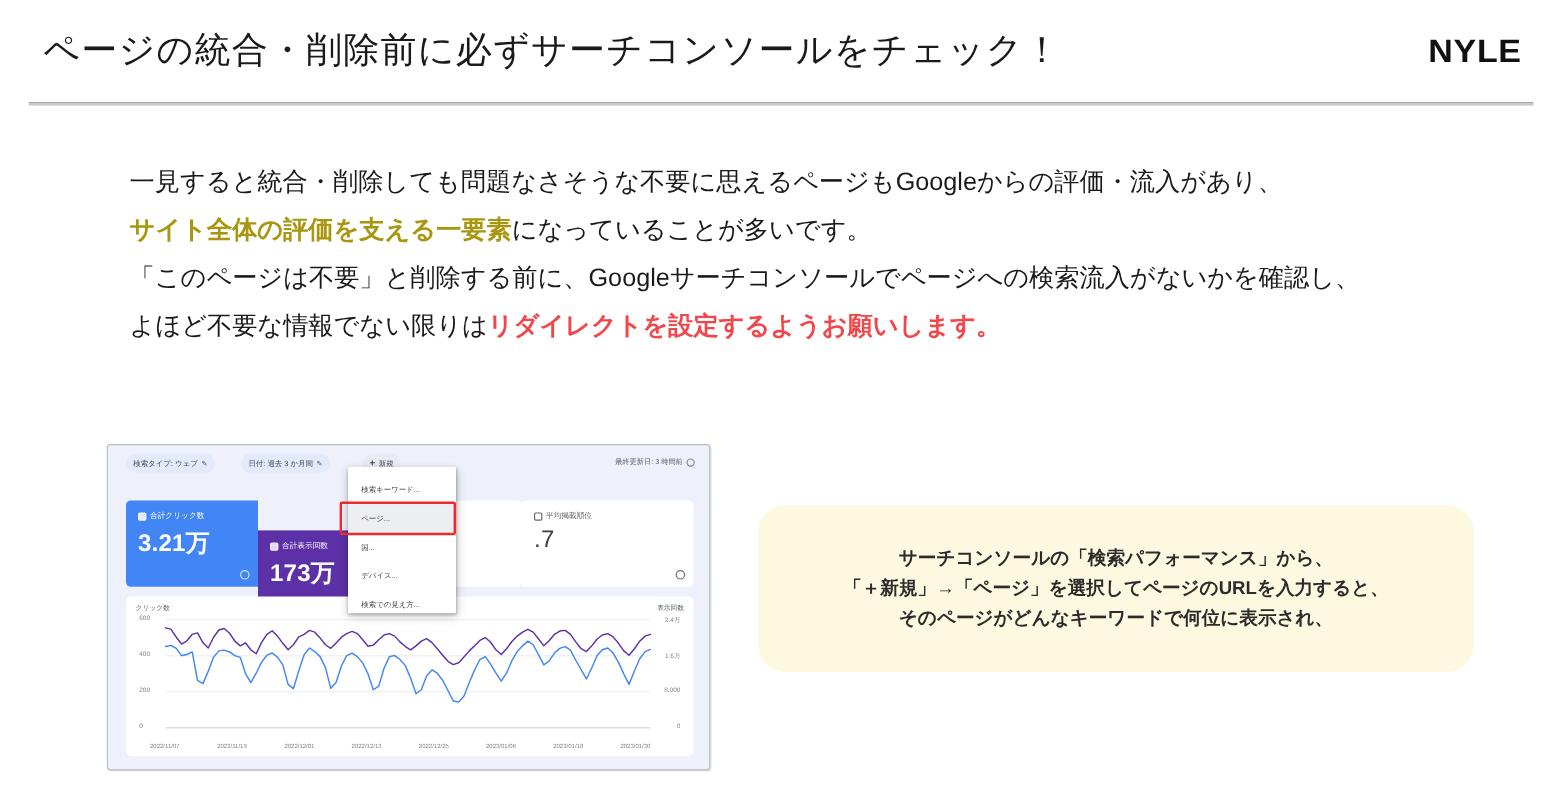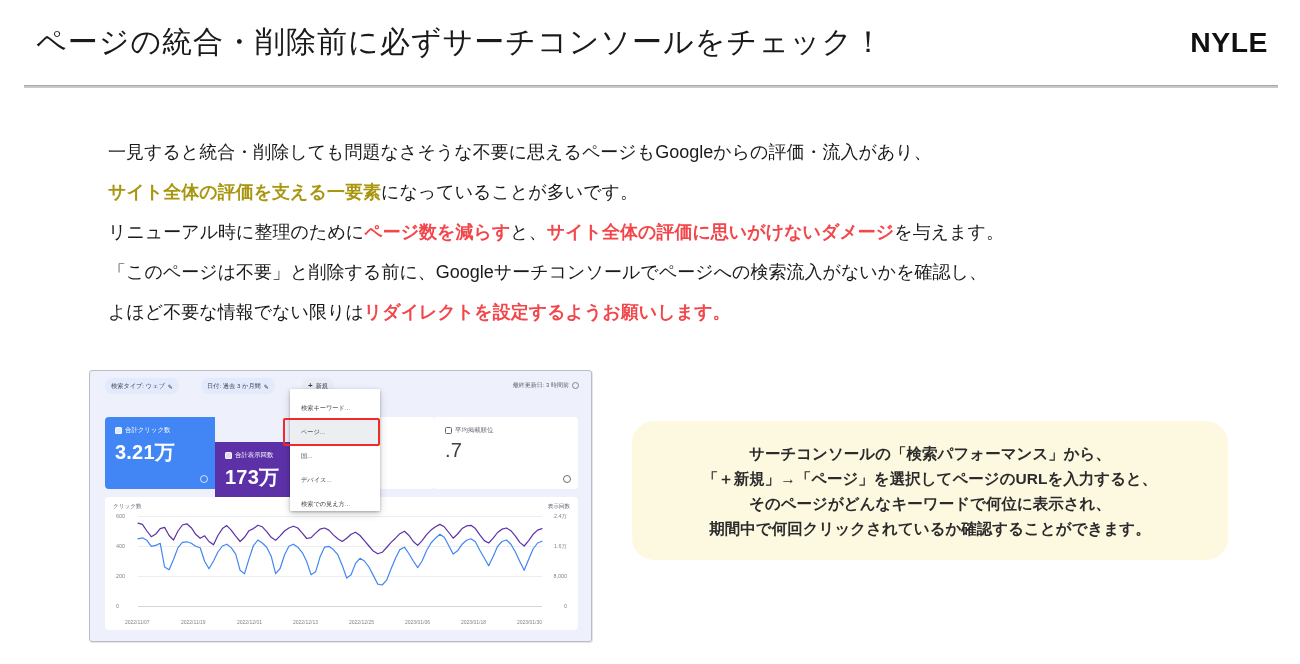--- a/index.html
+++ b/index.html
@@ -26,21 +26,21 @@
     transform: scaleX(1.05); transform-origin: right center;
   }
   .header-rule {
     position: absolute; left: 24px; top: 85px; width: 1254px; height: 3px;
     background: linear-gradient(to bottom,#a8a8a8 0 1px,#c9c9c9 1px 3px);
   }
 
   
   .copy { position: absolute; left: 108px; top: 132px; width: 1120px; }
   .copy p {
-    font-size: 18px; line-height: 40px; color: #1a1a1a; white-space: nowrap;
+    font-size: 21px; line-height: 40px; color: #1a1a1a; white-space: nowrap;
     font-weight: 500;
   }
   .c-olive { color: #a8960e; font-weight: 700; text-align: center; }
   .c-red   { color: #f2464b; font-weight: 600; }
   .c-red-b { color: #f2464b; font-weight: 700; }
 
   
   .gsc-card {
     position: absolute; left: 89px; top: 370px; width: 503px; height: 272px;
     background: #eef0fb; border: 1px solid #b9bcc4; border-radius: 3px;
@@ -162,23 +162,20 @@
   </div>
 
   <div class="copy">
     <p>
       <span>一見すると統合・削除しても問題なさそうな不要に思えるページもGoogleからの評価・流入があり、</span>
     </p>
     <p>
       <span class="c-olive">サイト全体の評価を支える一要素</span><span>になっていることが多いです。</span>
     </p>
     <p>
-      <span>リニューアル時に整理のために</span><span class="c-red">ページ数を減らす</span><span>と、</span><span class="c-red">サイト全体の評価に思いがけないダメージ</span><span>を与えます。</span>
-    </p>
-    <p>
       <span>「このページは不要」と削除する前に、Googleサーチコンソールでページへの検索流入がないかを確認し、</span>
     </p>
     <p>
       <span>よほど不要な情報でない限りは</span><span class="c-red-b">リダイレクトを設定するようお願いします。</span>
     </p>
   </div>
 
   <div class="gsc-card">
 
     <div class="gsc-toolbar">
@@ -275,16 +272,15 @@
       <div class="menu-item i3">デバイス...</div>
       <div class="menu-item i4">検索での見え方...</div>
       <div class="menu-highlight"></div>
     </div>
   </div>
 
   <div class="callout">
     <p>サーチコンソールの「検索パフォーマンス」から、</p>
     <p>「＋新規」→「ページ」を選択してページのURLを入力すると、</p>
     <p>そのページがどんなキーワードで何位に表示され、</p>
-    <p class="strong">期間中で何回クリックされているか確認することができます。</p>
   </div>
 
 </div>
 
 </body></html>

